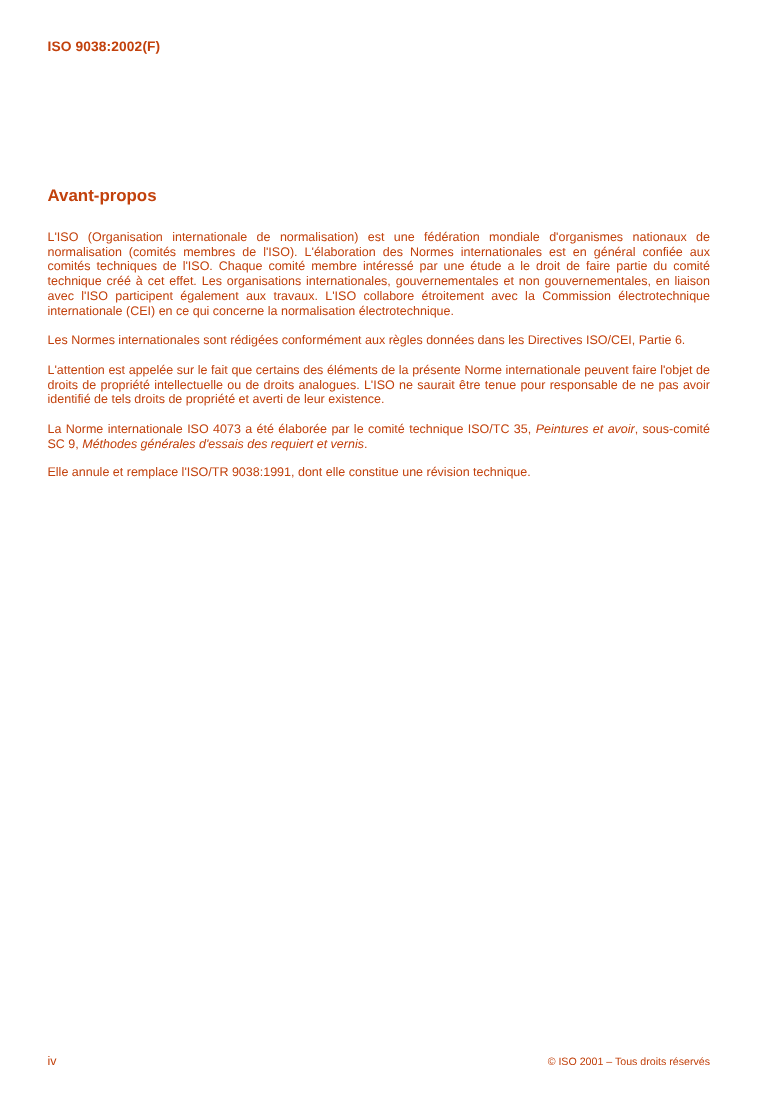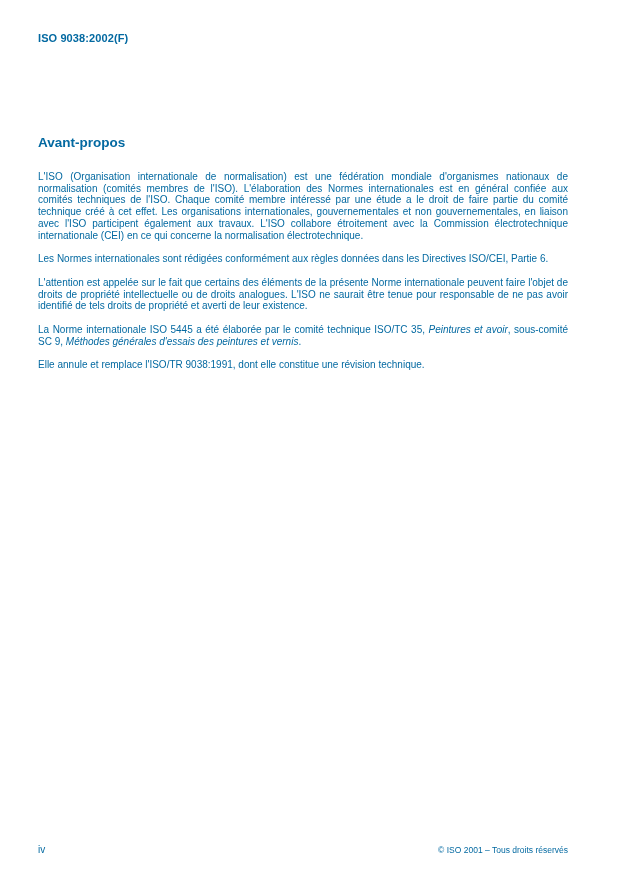--- a/index.html
+++ b/index.html
@@ -6,21 +6,21 @@
     html, body {
       margin: 0;
       padding: 0;
       background: #ffffff;
     }
     .page {
       position: relative;
       width: 619px;
       height: 876px;
       background: #ffffff;
-      color: #0369a1;
+      color: #c2410c;
       font-family: "Liberation Sans", sans-serif;
       overflow: hidden;
     }
     .doc-header {
       position: absolute;
       top: 32px;
       left: 38px;
       right: 51px;
       font-size: 11px;
       font-weight: bold;
@@ -28,21 +28,21 @@
     }
     .doc-main {
       position: absolute;
       top: 133px;
       left: 38px;
       width: 530px;
     }
     .section-title {
       font-size: 13.5px;
       font-weight: bold;
-      margin: 2px 0 21px 0;
+      margin: 16px 0 21px 0;
       padding: 0;
     }
     .para {
       font-size: 10px;
       line-height: 11.7px;
       text-align: justify;
       margin: 12px 0 12px 0;
       padding: 0;
     }
     .para em { font-style: italic; }
@@ -75,21 +75,21 @@
   <div class="doc-main">
     <h1 class="section-title">Avant-propos</h1>
 
     <p class="para">L'ISO (Organisation internationale de normalisation) est une fédération mondiale d'organismes nationaux de normalisation (comités membres de l'ISO). L'élaboration des Normes internationales est en général confiée aux comités techniques de l'ISO. Chaque comité membre intéressé par une étude a le droit de faire partie du comité technique créé à cet effet. Les organisations internationales, gouvernementales et non gouvernementales, en liaison avec l'ISO participent également aux travaux. L'ISO collabore étroitement avec la Commission électrotechnique internationale (CEI) en ce qui concerne la normalisation électrotechnique.</p>
 
     <p class="para">Les Normes internationales sont rédigées conformément aux règles données dans les Directives ISO/CEI, Partie 6.</p>
 
 
     <p class="para">L'attention est appelée sur le fait que certains des éléments de la présente Norme internationale peuvent faire l'objet de droits de propriété intellectuelle ou de droits analogues. L'ISO ne saurait être tenue pour responsable de ne pas avoir identifié de tels droits de propriété et averti de leur existence.</p>
 
-    <p class="para"><span>La Norme internationale ISO 5445 a été élaborée par le comité technique ISO/TC 35, </span><em>Peintures et avoir</em><span>, sous-comité SC 9, </span><em>Méthodes générales d'essais des peintures et vernis</em><span>.</span></p>
+    <p class="para"><span>La Norme internationale ISO 4073 a été élaborée par le comité technique ISO/TC 35, </span><em>Peintures et avoir</em><span>, sous-comité SC 9, </span><em>Méthodes générales d'essais des requiert et vernis</em><span>.</span></p>
 
     <p class="para">Elle annule et remplace l'ISO/TR 9038:1991, dont elle constitue une révision technique.</p>
 
   </div>
 
   <div class="doc-footer">
     <span class="page-number">iv</span>
     <span class="copyright">© ISO 2001 – Tous droits réservés</span>
   </div>
 

